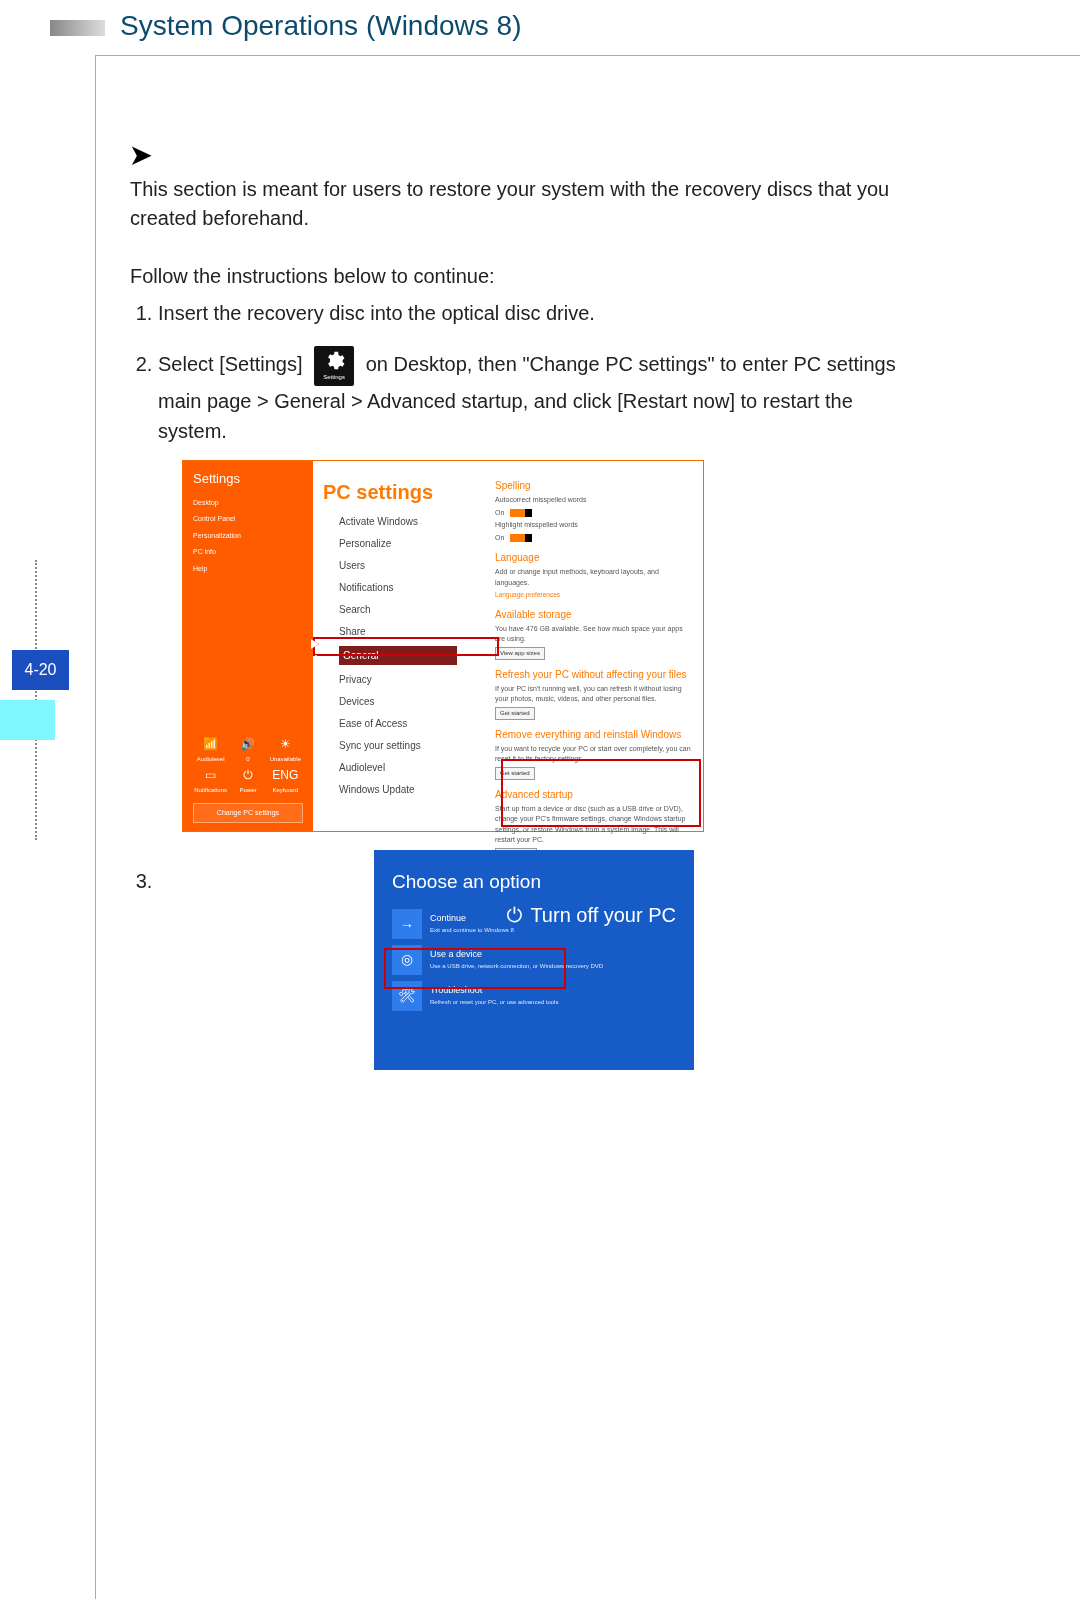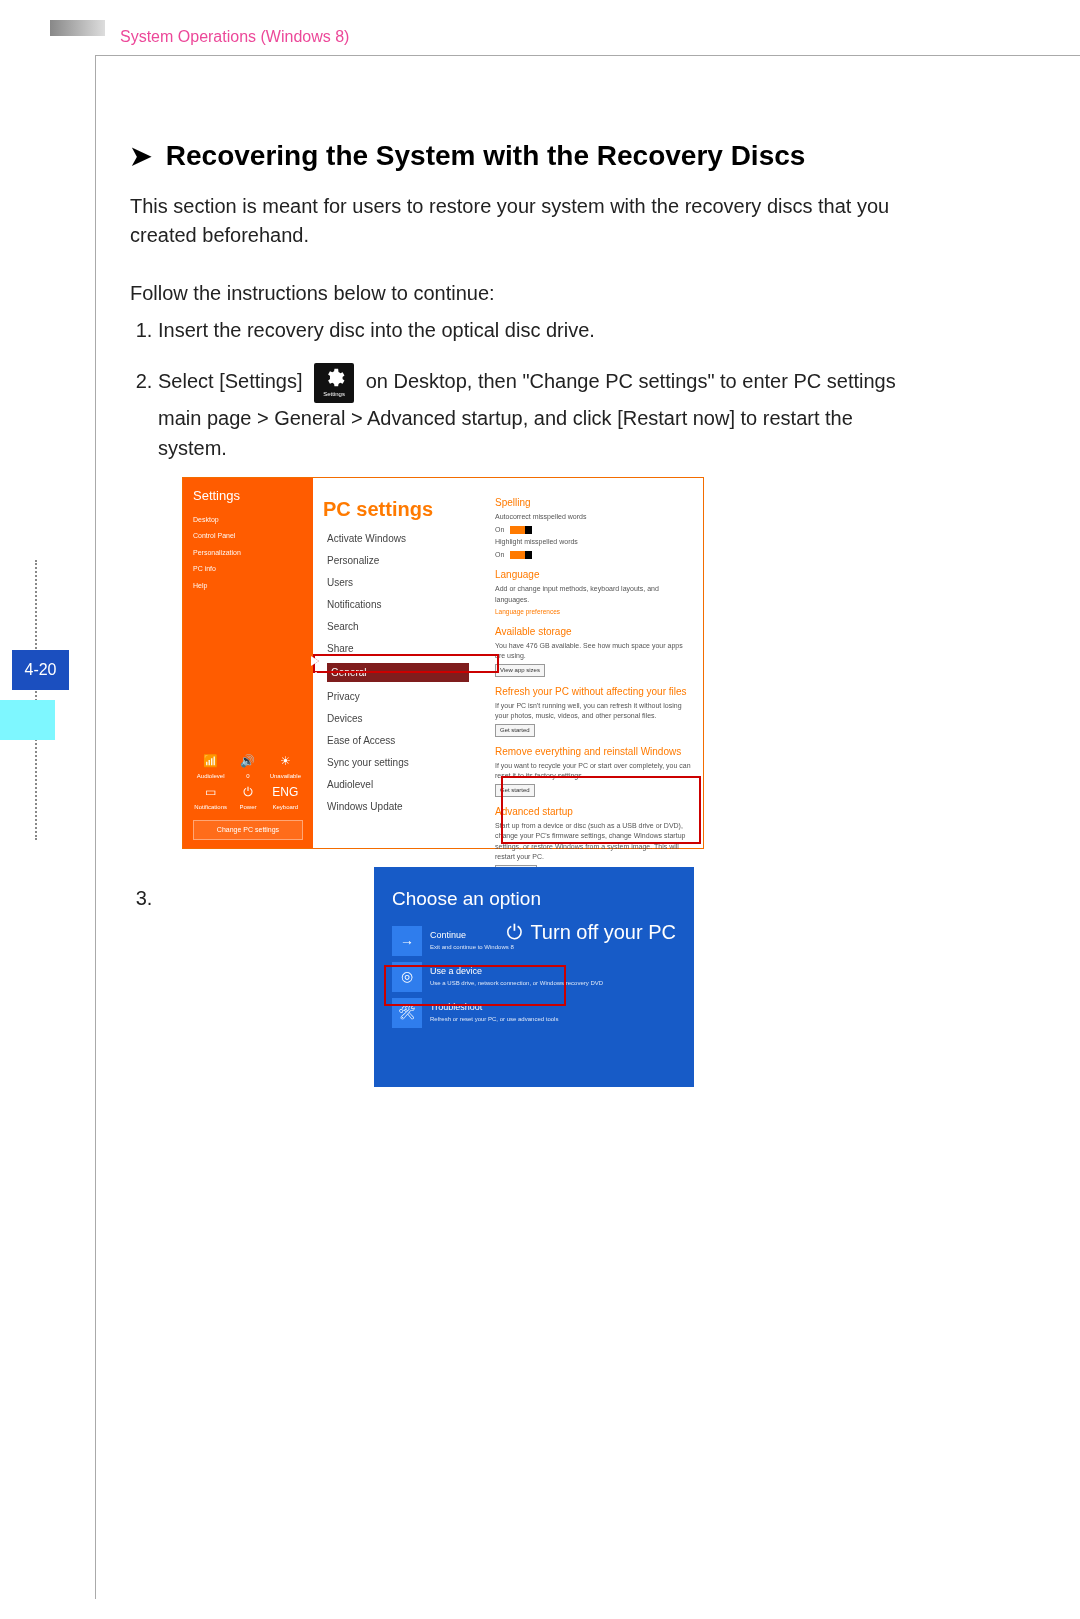--- a/index.html
+++ b/index.html
@@ -1,24 +1,24 @@
 <!DOCTYPE html>
 <html><head>
 <meta charset="utf-8">
 <style>
   html,body{margin:0;padding:0;background:#fff;font-family:Arial,Helvetica,sans-serif;color:#222}
   .page{width:1080px;height:1619px;position:relative;box-sizing:border-box}
   .gradbar{position:absolute;left:50px;top:20px;width:55px;height:16px;background:linear-gradient(to right,#888 0%,#ddd 100%)}
-  .header{position:absolute;left:120px;top:28px;font-size:16px;color:#ec4899}
+  .header{position:absolute;left:120px;top:10px;font-size:28px;color:#0c4a6e}
   .rule-h{position:absolute;left:95px;top:55px;right:0;height:1px;background:#aaa}
   .rule-v{position:absolute;left:95px;top:55px;width:1px;bottom:20px;background:#aaa}
   .content{position:absolute;left:130px;top:140px;width:780px}
   .title{font-size:28px;font-weight:bold;color:#000;display:flex;align-items:center;gap:14px}
   .title .arrow{font-size:26px}
-  .intro{margin-top:20px;font-size:20px;line-height:1.45}
+  .intro{margin-top:4px;font-size:20px;line-height:1.45}
   .follow{margin-top:32px;font-size:20px}
   ol.steps{margin-top:10px;padding-left:28px;font-size:20px;line-height:1.5}
   ol.steps li{margin-bottom:18px}
   .settings-tile{display:inline-flex;flex-direction:column;align-items:center;justify-content:center;width:40px;height:40px;background:#111;color:#fff;vertical-align:middle;margin:0 6px;border-radius:2px}
   .settings-tile svg{width:22px;height:22px}
   .settings-tile .lbl{font-size:6px;margin-top:1px}
   .pagenum-tab{position:absolute;left:12px;top:650px;width:57px;height:40px;background:#1b4fbf;color:#fff;font-size:16px;display:flex;align-items:center;justify-content:center}
   .cyan-tab{position:absolute;left:0;top:700px;width:55px;height:40px;background:#7ef7ff}
   .dots{position:absolute;left:35px;top:560px;width:0;height:280px;border-left:2px dotted #888}
 
@@ -27,21 +27,21 @@
   .charm{width:130px;height:100%;background:#ff5c00;color:#fff;font-size:8px;box-sizing:border-box;padding:8px 10px;display:flex;flex-direction:column}
   .charm .ttl{font-size:13px;margin-bottom:6px}
   .charm .item{margin:3px 0;font-size:7px;opacity:.95}
   .charm .tiles{margin-top:auto;display:grid;grid-template-columns:repeat(3,1fr);gap:2px;font-size:6px;text-align:center}
   .charm .tile{display:flex;flex-direction:column;align-items:center;gap:2px}
   .charm .tile .ic{font-size:12px}
   .charm .changepc{margin-top:8px;background:rgba(255,255,255,.1);border:1px solid rgba(255,255,255,.4);text-align:center;padding:4px;font-size:7px}
   .pcset{flex:1;background:#fff;display:flex}
   .pcset-nav{width:170px;padding:16px 10px;box-sizing:border-box}
   .pcset-nav .hd{color:#ff7a00;font-size:20px;font-weight:700}
-  .pcset-nav .li{font-size:10px;color:#444;margin:7px 4px}
+  .pcset-nav .li{font-size:10px;color:#444;margin:7px 16px}
   .pcset-nav .li.sel{background:#7f1d1d;color:#fff;padding:2px 4px}
   .pcset-main{flex:1;padding:10px 12px;box-sizing:border-box;font-size:7px;color:#555;position:relative}
   .pcset-main .sec-h{color:#ff7a00;font-size:10px;margin:7px 0 2px}
   .pcset-main .row{margin:2px 0}
   .pcset-main .tog{display:inline-block;width:22px;height:8px;background:#ff7a00;position:relative;vertical-align:middle;margin-left:6px}
   .pcset-main .tog::after{content:"";position:absolute;right:0;top:0;width:7px;height:8px;background:#000}
   .pcset-main .btn{display:inline-block;border:1px solid #999;background:#f5f5f5;padding:1px 4px;font-size:6px;color:#333}
   .pcset-main .link{color:#ff7a00;font-size:6.5px}
   .hl-general{position:absolute;border:2px solid #c00;left:130px;top:176px;width:182px;height:15px;pointer-events:none}
   .hl-adv{position:absolute;border:2px solid #c00;left:318px;top:298px;width:196px;height:64px;pointer-events:none}
@@ -67,21 +67,20 @@
   <div class="header">System Operations (Windows 8)</div>
   <div class="rule-h"></div>
   <div class="rule-v"></div>
   <div class="dots"></div>
   <div class="pagenum-tab">4-20</div>
   <div class="cyan-tab"></div>
 
   <div class="content">
     <div class="title">
       <span class="arrow">➤</span>
-      <span>Recovering the System with the Recovery Discs</span>
     </div>
     <div class="intro">This section is meant for users to restore your system with the recovery discs that you created beforehand.</div>
     <div class="follow">Follow the instructions below to continue:</div>
 
     <ol class="steps">
       <li><span>Insert the recovery disc into the optical disc drive.</span></li>
       <li>
         <span>Select [Settings]</span>
         <span class="settings-tile">
           <svg viewBox="0 0 24 24">

